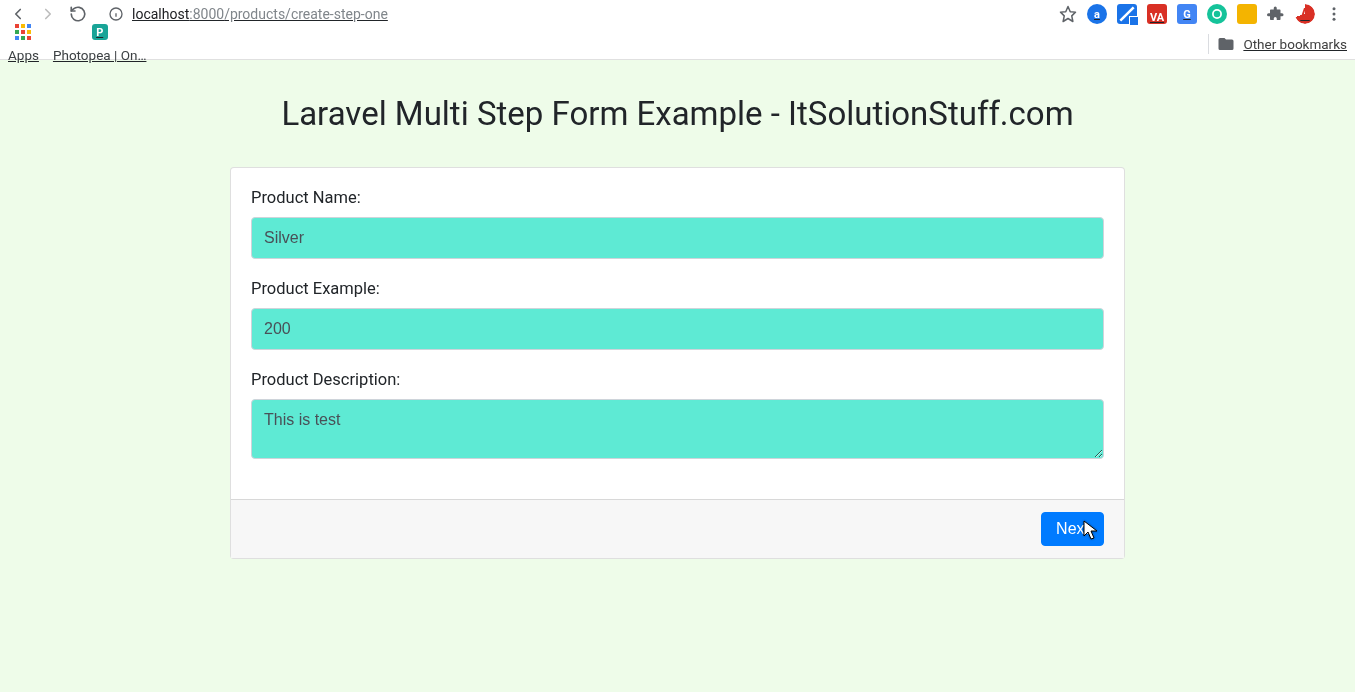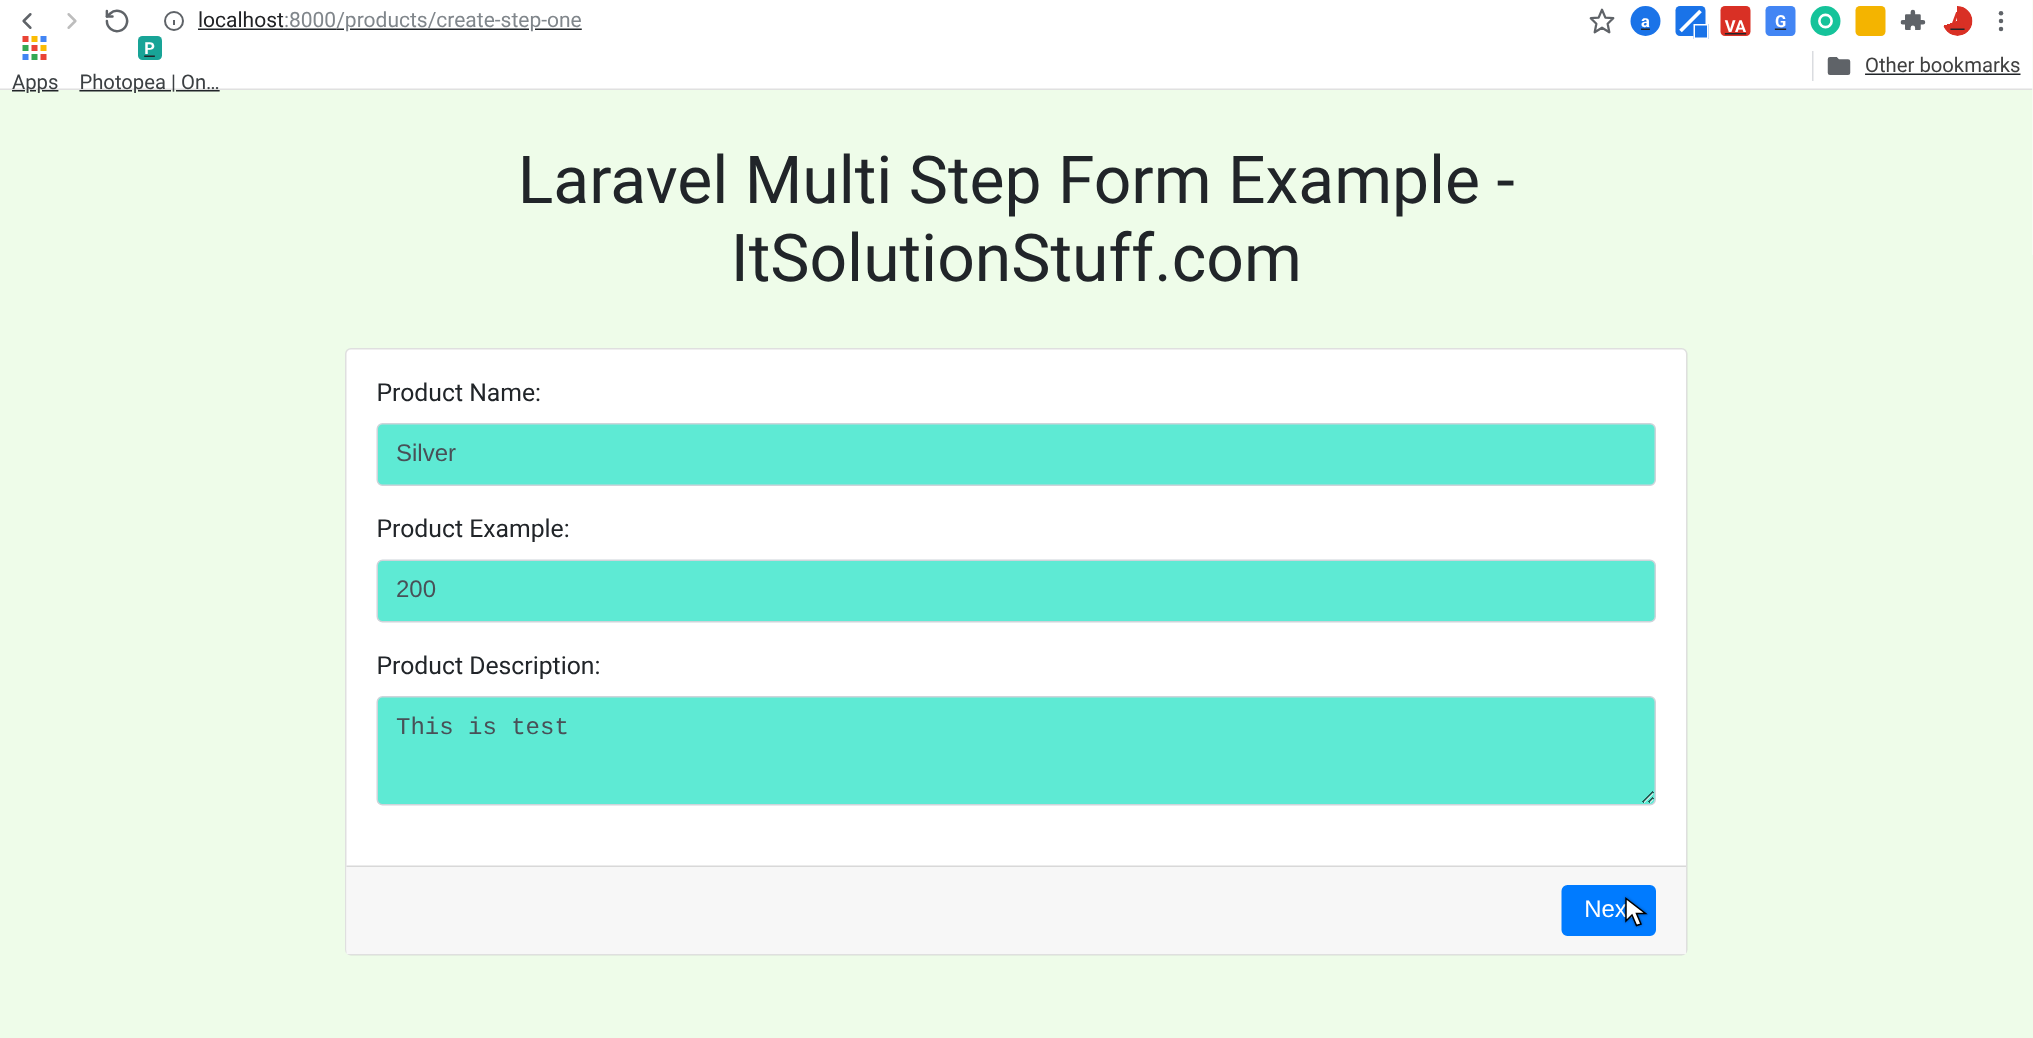--- a/index.html
+++ b/index.html
@@ -75,39 +75,39 @@
   .bk-sep{width:1px;height:20px;background:#dadce0;margin:0 8px;}
 
   
   .viewport{
     background:#eefce9;
     min-height:calc(100% - 60px);
     padding: 34px 0 60px;
   }
   .container{ max-width: 895px; margin: 0 auto; }
   h1.page-title{
-    text-align:center; font-weight:400; font-size:44px; color:#212529; margin-bottom: 34px;
+    text-align:center; font-weight:400; font-size:33px; color:#212529; margin-bottom: 34px;
   }
   .card{
     background:#fff; border:1px solid rgba(0,0,0,.125); border-radius:4px;
   }
   .card-header{
     background:#f7f7f7; border-bottom:1px solid rgba(0,0,0,.125);
     padding:14px 20px; font-size:16.5px; color:#212529;
   }
   .card-body{ padding: 20px 20px 28px; }
   .form-group{ margin-bottom: 20px; }
   .form-group:last-child{ margin-bottom: 8px; margin-top: 10px; }
   label{ display:block; font-size:16.5px; color:#212529; margin-bottom: 10px; }
   .form-control{
     width:100%; font-size:16px; line-height:1.5;
     padding:8px 12px; border:1px solid #ced4da; border-radius:4px;
     color:#495057; background:#5eead4;
   }
-  textarea.form-control{ height:73px; resize:vertical; font-family:Liberation Mono, monospace; }
+  textarea.form-control{ height:60px; resize:vertical; font-family:Liberation Sans, sans-serif; }
   .card-footer{
     background:#f7f7f7; border-top:1px solid rgba(0,0,0,.125);
     padding:12px 20px; text-align:right;
   }
   .btn-primary{
     display:inline-block; background:#007bff; color:#fff; border:1px solid #007bff;
     font-size:16px; padding:7px 14px; border-radius:4px; cursor:pointer;
   }
 
   

